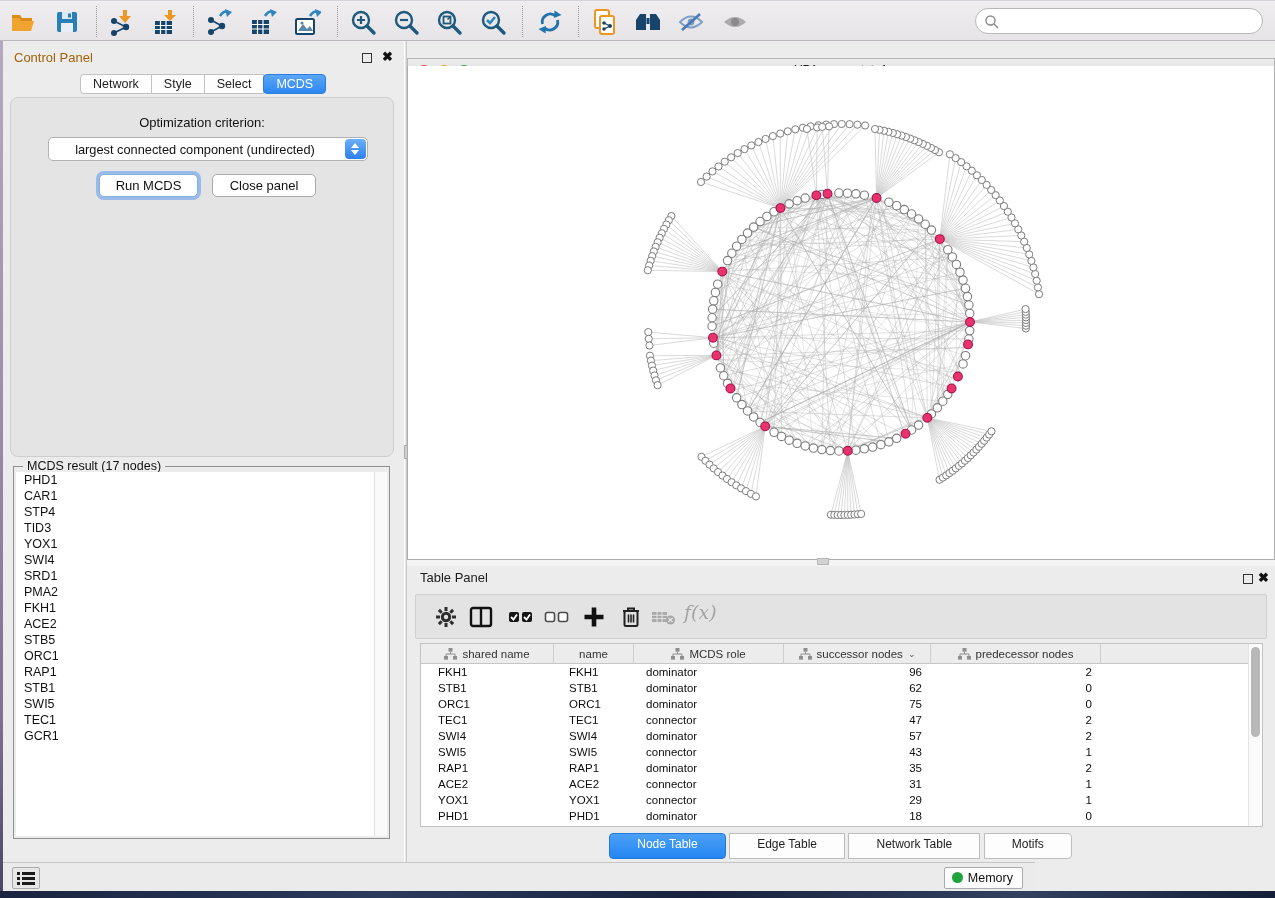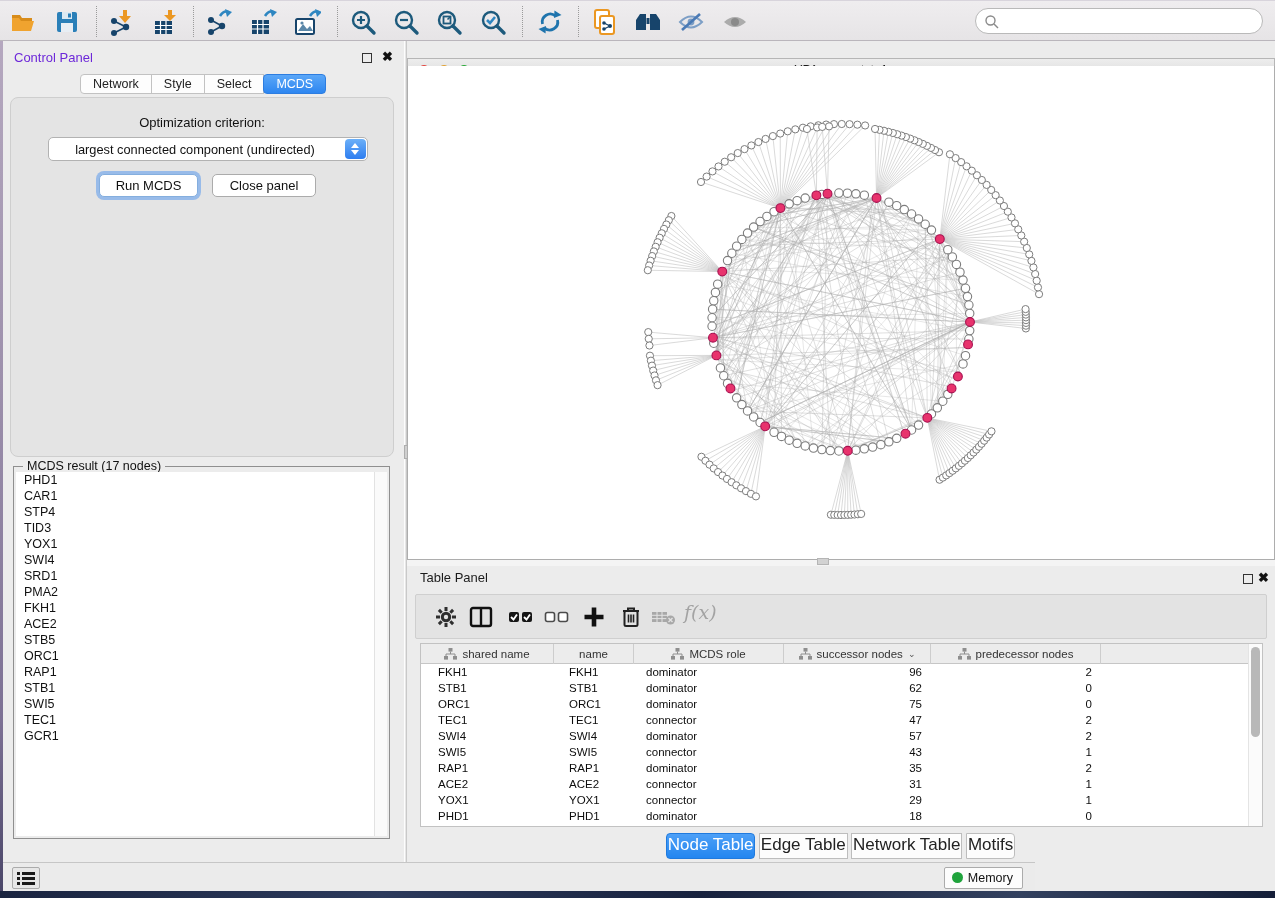--- a/index.html
+++ b/index.html
@@ -19,21 +19,21 @@
   .tb-btn svg { width:28px; height:28px; display:block; margin:1px auto; }
   .tb-sep { position:absolute; top:5px; width:0; height:31px; border-left:1px dotted #9a9a9a; }
   .searchbox { position:absolute; right:12px; top:7px; width:288px; height:26px; background:#fff;
      border:1px solid #b9b9b9; border-radius:13px; }
   .searchbox svg { position:absolute; left:8px; top:5px; }
   .searchbox input { position:absolute; left:28px; top:2px; width:250px; height:20px; border:none; outline:none;
      font-size:12px; background:transparent; }
 
   
   .control-panel { position:absolute; left:3px; top:41px; width:401px; height:821px; background:#ececec; }
-  .cp-title { position:absolute; left:11px; top:9px; font-size:13px; color:#6d28d9; }
+  .cp-title { position:absolute; left:11px; top:9px; font-size:13px; color:#a16207; }
   .win-float { position:absolute; width:10px; height:10px; border:1.5px solid #333; top:12px; }
   .win-close { position:absolute; top:8px; font-size:13px; font-weight:bold; color:#111; line-height:16px; }
   .cp-tabs { position:absolute; left:78px; top:33px; height:20px; }
   .cp-tab { position:relative; float:left; height:20px; padding:0 12px; background:#fdfdfd; border:1px solid #c2c2c2;
      margin-left:-1px; font-size:12.5px; color:#222; line-height:19px; text-align:center; cursor:pointer; }
   .cp-tab:first-child { border-radius:4px 0 0 4px; }
   .cp-tab.active { background:linear-gradient(#5aa7f8,#2d86f0); color:#fff; border:1px solid #2d7de0;
      border-radius:4px; z-index:2; }
   .cp-box { position:absolute; left:7px; top:56px; width:384px; height:360px; background:#e4e4e4;
      border:1px solid #cecece; border-radius:8px; }
@@ -94,22 +94,22 @@
      align-items:center; justify-content:center; gap:5px; font-size:11.5px; color:#333; cursor:pointer; }
   .gh-cell svg { flex:none; }
   .sort-chev { font-size:9px; color:#555; }
   .grid-body { position:absolute; left:0; top:20px; width:828px; height:162px; overflow:hidden; }
   .grow { position:relative; width:100%; height:16px; }
   .gcell { position:absolute; top:0; height:16px; font-size:11.5px; color:#0d0d0d; line-height:16px; }
   .grid-scroll { position:absolute; right:0; top:0; width:14px; height:182px; background:#fbfbfb; border-left:1px solid #e4e4e4; }
   .grid-thumb { position:absolute; left:2px; top:3px; width:9px; height:90px; background:#b8b8b8; border-radius:5px; }
 
   .tp-tabs { position:absolute; left:0; top:267px; width:868px; height:22px; text-align:center; }
-  .tp-tab { display:inline-block; height:26px; padding:0 1px; background:#fdfdfd; border:1px solid #bdbdbd;
-     margin-left:-1px; font-size:17px; color:#222; line-height:21px; cursor:pointer; vertical-align:top; }
+  .tp-tab { display:inline-block; height:26px; padding:0 27px; background:#fdfdfd; border:1px solid #bdbdbd;
+     margin-left:-1px; font-size:12px; color:#222; line-height:21px; cursor:pointer; vertical-align:top; }
   .tp-tab:first-child { border-radius:4px 0 0 4px; }
   .tp-tab:last-child { border-radius:0 4px 4px 0; }
   .tp-tab.active { background:linear-gradient(#4da0f7,#2386f0); color:#fff; border-color:#1f7ade; border-radius:4px; }
 
   
   .status-bar { position:absolute; left:3px; top:862px; width:1032px; height:29px; background:#ebebeb; border-top:1px solid #c6c6c6; }
   .sb-left-btn { position:absolute; left:9px; top:4px; width:28px; height:22px; background:#e7e7e7;
      border:1px solid #ababab; border-radius:2px; cursor:pointer; }
   .memory-btn { position:absolute; right:12px; top:4px; height:22px; padding:0 9px 0 7px; background:#fcfcfc;
      border:1px solid #ababab; border-radius:2px; font-size:12.5px; color:#111; line-height:20px; cursor:pointer; }

